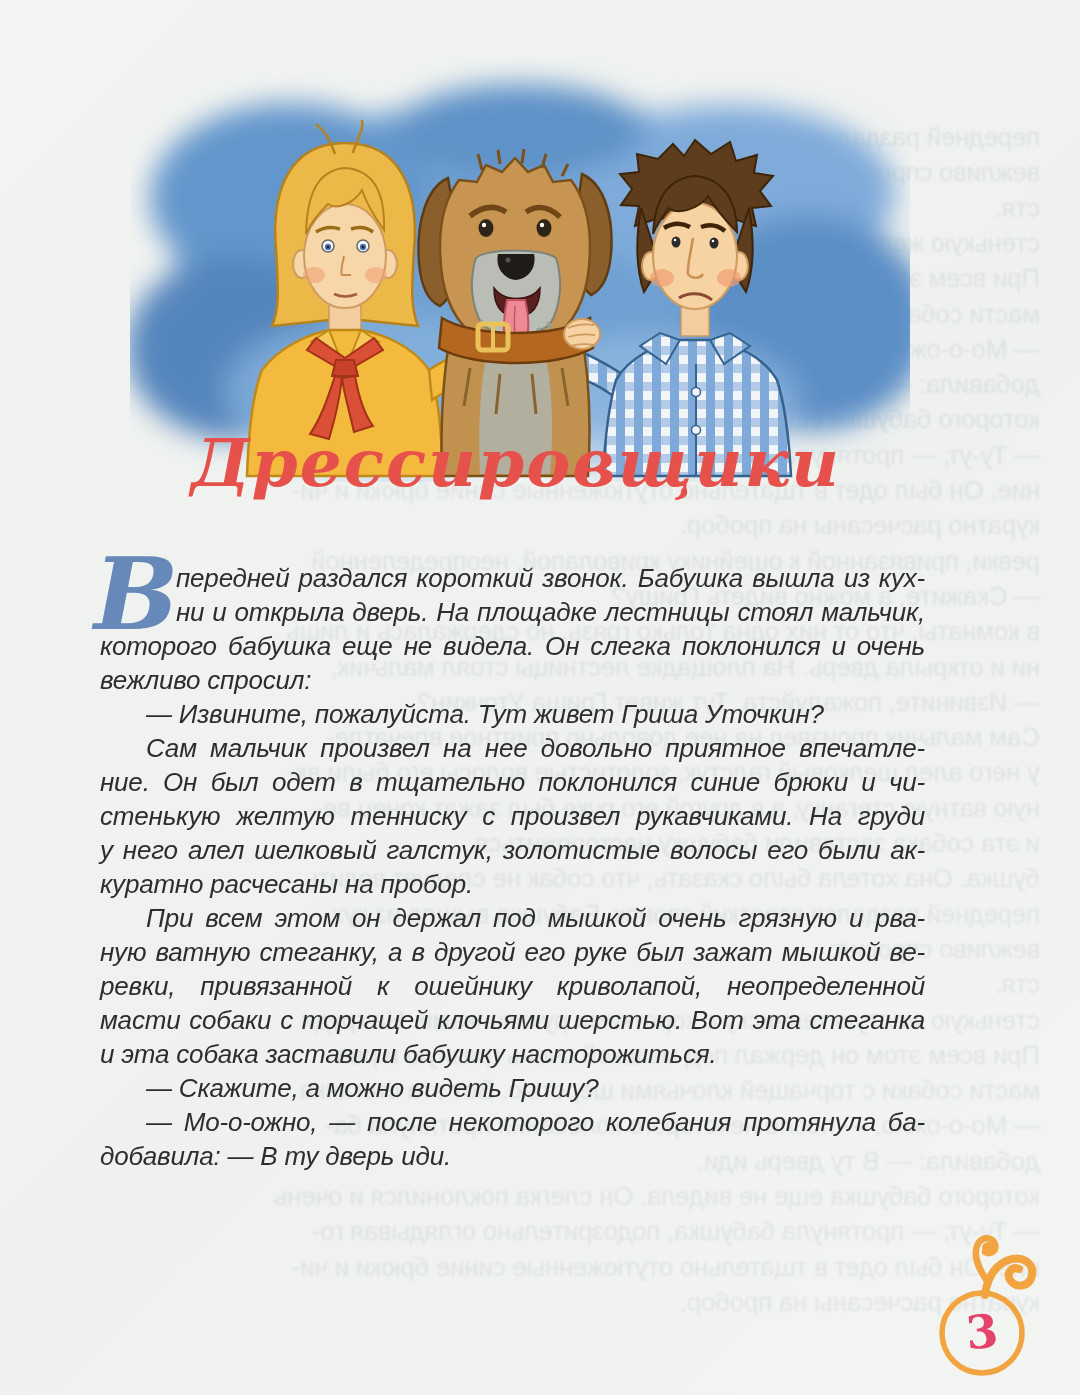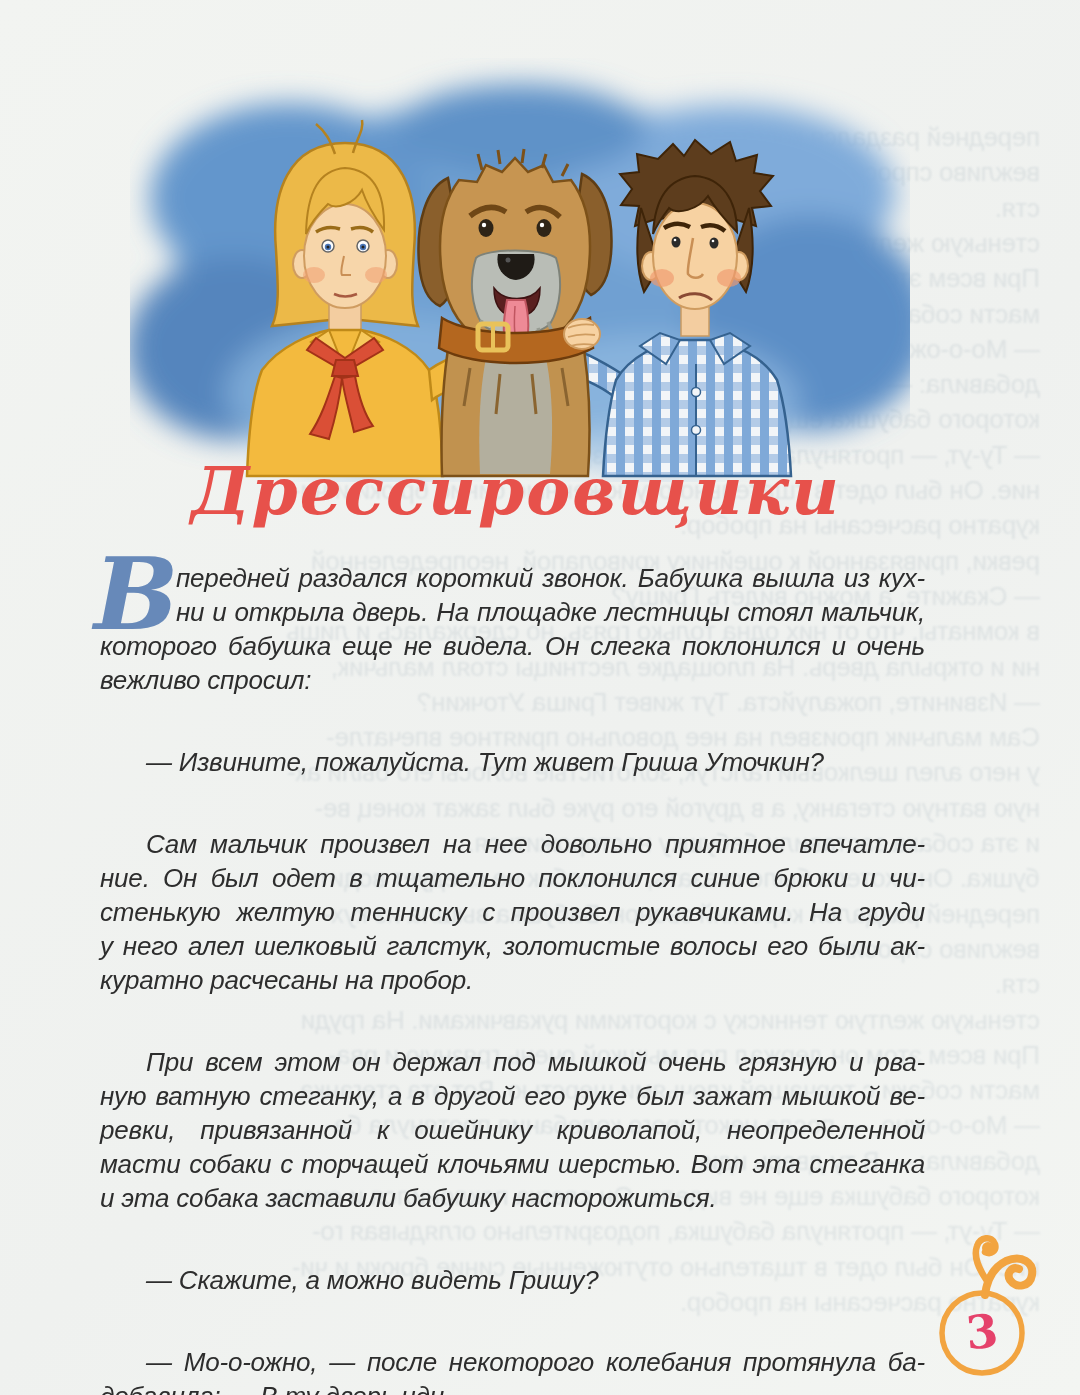--- a/index.html
+++ b/index.html
@@ -10,31 +10,31 @@
   }
   
   .bleed-layer{position:absolute;left:40px;right:40px;top:0;bottom:0;
     opacity:0.15; filter:blur(1.1px); mix-blend-mode:multiply; pointer-events:none;}
   .bleed-line{position:absolute;left:0;right:0;transform:scaleX(-1);
     font-size:26px;color:#7e93a6;white-space:nowrap;overflow:hidden;letter-spacing:-0.3px;}
   
   .illustration{position:absolute;left:130px;top:58px;width:780px;height:424px;}
   
   .chapter-title{
-    position:absolute;left:0;top:452px;width:1032px;margin:0;text-align:center;
+    position:absolute;left:0;top:424px;width:1032px;margin:0;text-align:center;
     font-family:"DejaVu Serif",serif;font-style:italic;font-weight:700;
     font-size:66px;letter-spacing:2px;color:#e7514b;
   }
   
   .textblock{position:absolute;left:100px;top:561px;width:825px;
     font-size:26px;line-height:34px;color:#2d2d2d;letter-spacing:-0.2px;}
   .para{position:relative;}
   .line{text-align:justify;text-align-last:justify;height:34px;overflow:visible;white-space:nowrap;font-style:italic;}
   .line.last{text-align-last:left;}
-  .line.indent{text-indent:46px;margin-top:48px;}
+  .line.indent{text-indent:46px;}
   .para.has-drop .line.dc{margin-left:76px;}
   .dropcap{
     position:absolute;left:-6px;top:-17px;line-height:1;
     font-family:"DejaVu Serif",serif;font-style:italic;font-weight:700;
     font-size:100px;color:#6789b9;
   }
   
   .ornament{position:absolute;left:928px;top:1215px;width:112px;height:168px;}
   .page-num{
     position:absolute;left:928px;top:1305px;width:108px;text-align:center;

